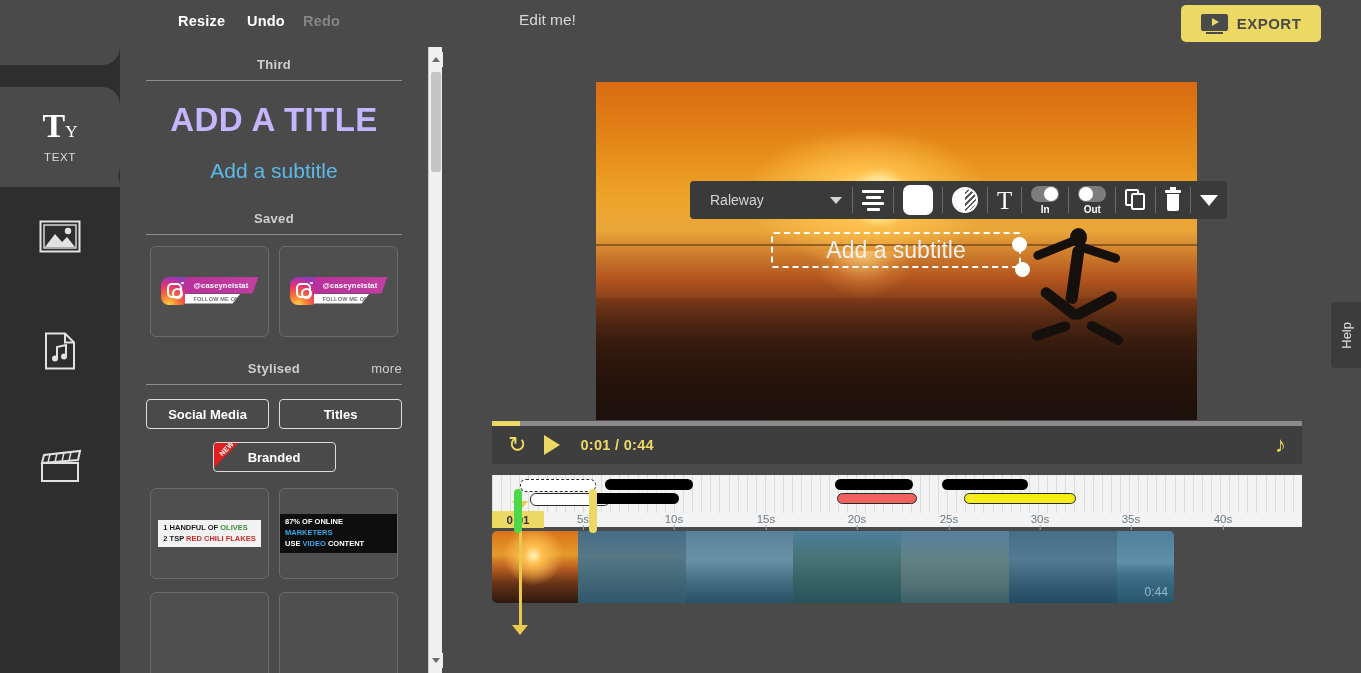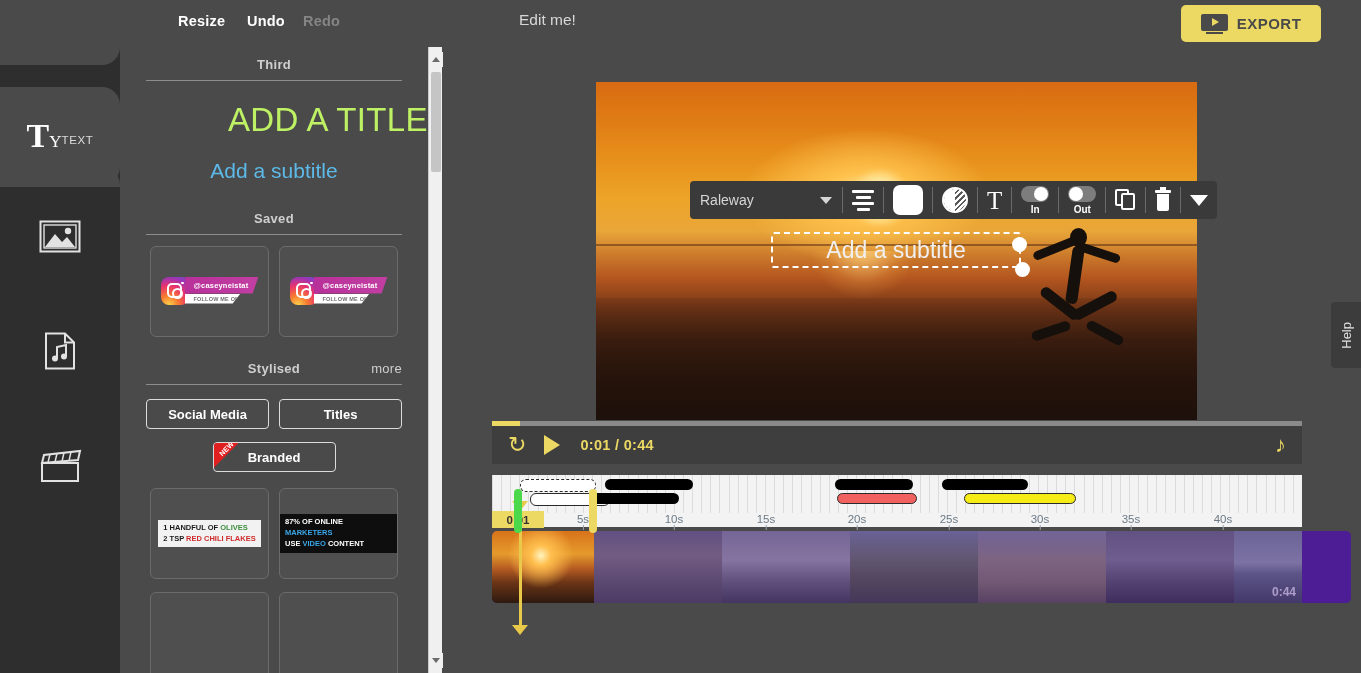--- a/index.html
+++ b/index.html
@@ -52,21 +52,21 @@
   }
   .tv-icon .stand { width: 17px; height: 2px; background:#4a4a4a; margin: 1px auto 0; }
 
   
   #rail {
     position: absolute; left: 0; top: 47px; width: 120px; height: 626px;
     background: #2e2e2e; z-index: 30;
   }
   .rail-item {
     position: absolute; left: 0; width: 120px; height: 98px;
-    display: flex; align-items: center; justify-content: center;
+    display: flex; flex-direction: column; align-items: center; justify-content: center;
     cursor: pointer;
   }
   .rail-item.active {
     background: #4a4a4a;
     border-top-right-radius: 18px; border-bottom-right-radius: 18px;
   }
   #rail-text  { top: 40px; }
   #rail-image { top: 140px; }
   #rail-audio { top: 255px; }
   #rail-video { top: 370px; }
@@ -91,21 +91,21 @@
   .sec-head {
     position: relative; text-align: center; color: #cfcfcf;
     font-size: 13px; font-weight: bold; letter-spacing: .3px;
   }
   .sec-rule { height: 1px; background: #8d8d8d; margin: 8px 26px 0; }
   .sec-more {
     position: absolute; right: 26px; top: 0; color: #cfcfcf;
     font-size: 13px; font-weight: normal; cursor: pointer;
   }
   #add-title {
-    text-align: right; color: #bef264; font-size: 33px; font-weight: normal;
+    text-align: center; color: #c4b5fd; font-size: 33px; font-weight: bold;
     letter-spacing: .4px; margin-top: 20px; cursor: pointer;
   }
   #add-subtitle {
     text-align: center; color: #5cb9e8; font-size: 21px;
     margin-top: 20px; cursor: pointer;
   }
   .card {
     width: 119px; height: 91px; background: #4f4f4f;
     border: 1px solid #6b6b6b; border-radius: 6px;
     display: flex; align-items: center; justify-content: center; cursor: pointer;
@@ -236,21 +236,21 @@
   #runner .shin2{ position:absolute; left:56px; top:110px; width:40px;height:10px;background:#16100c;transform:rotate(28deg);border-radius:6px;}
 
   
   #fx-toolbar {
     position: absolute; left: 248px; top: 134px; height: 38px;
     background: #3a3a3a; border-radius: 4px; display: flex; align-items: center;
     z-index: 12;
   }
   #font-select {
     width: 152px; height: 34px; display: flex; align-items: center;
-    padding: 0 10px; justify-content: space-between; cursor: pointer;
+    padding: 0 10px; justify-content: space-between; cursor: pointer; margin-left: 10px;
   }
   #font-name { color: #d6d6d6; font-size: 14px; }
   .caret-dn { width:0;height:0;border-left:6px solid transparent;border-right:6px solid transparent;border-top:7px solid #d6d6d6; }
   .tb-sep { width:1px; height:26px; background:#6b6b6b; }
   .tb-btn {
     height: 38px; display:flex; flex-direction:column; align-items:center; justify-content:center;
     padding: 0 9px; cursor:pointer;
   }
   .align-icon { width: 22px; display:flex; flex-direction:column; gap:3px; align-items:center;}
   .align-icon i { display:block; height:3px; background:#fff; border-radius:1px; }
@@ -332,22 +332,22 @@
   .rlabel .mark { display:block; width:1px; height:5px; background:#9aa6b0; margin: 0 auto 0; }
   .tl-pill {
     position: absolute; height: 11px; border-radius: 6px;
   }
   #time-badge {
     position: absolute; left: 0px; top: 36px; width: 52px; height: 17px;
     background: #ecd964; color: #333; font-size: 11.5px; font-weight: bold;
     display:flex; align-items:center; justify-content:center; z-index: 6;
   }
   #filmstrip {
-    position: absolute; left: 0; top: 56px; width: 859px; height: 72px;
-    background: #4c1d95; border-radius: 5px; overflow: hidden; display: flex; font-weight: bold;
+    position: absolute; left: 0; top: 56px; width: 682px; height: 72px;
+    background: #0369a1; border-radius: 5px; overflow: hidden; display: flex;
   }
   .clip { height: 72px; position: relative; overflow: hidden; }
   .clip-label {
     position:absolute; right:6px; bottom:4px; color:#e8e8e8; font-size: 12px;
   }
   #playhead {
     position: absolute; left: 27px; top: 34px; width: 3px; height: 116px;
     background: #e9c94a; z-index: 8;
   }
   #playhead:before {

